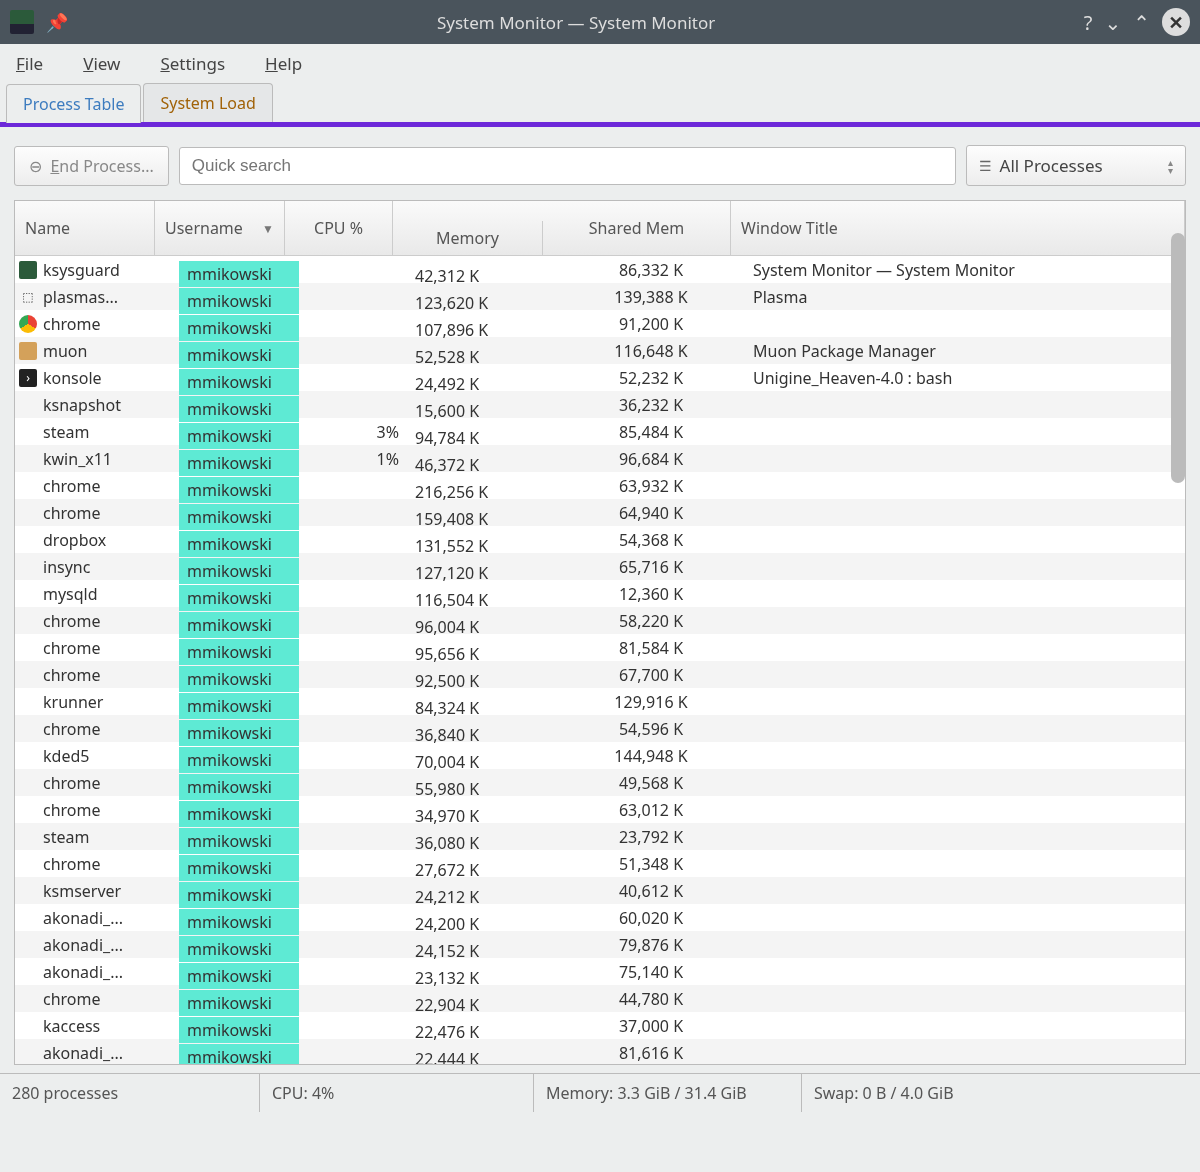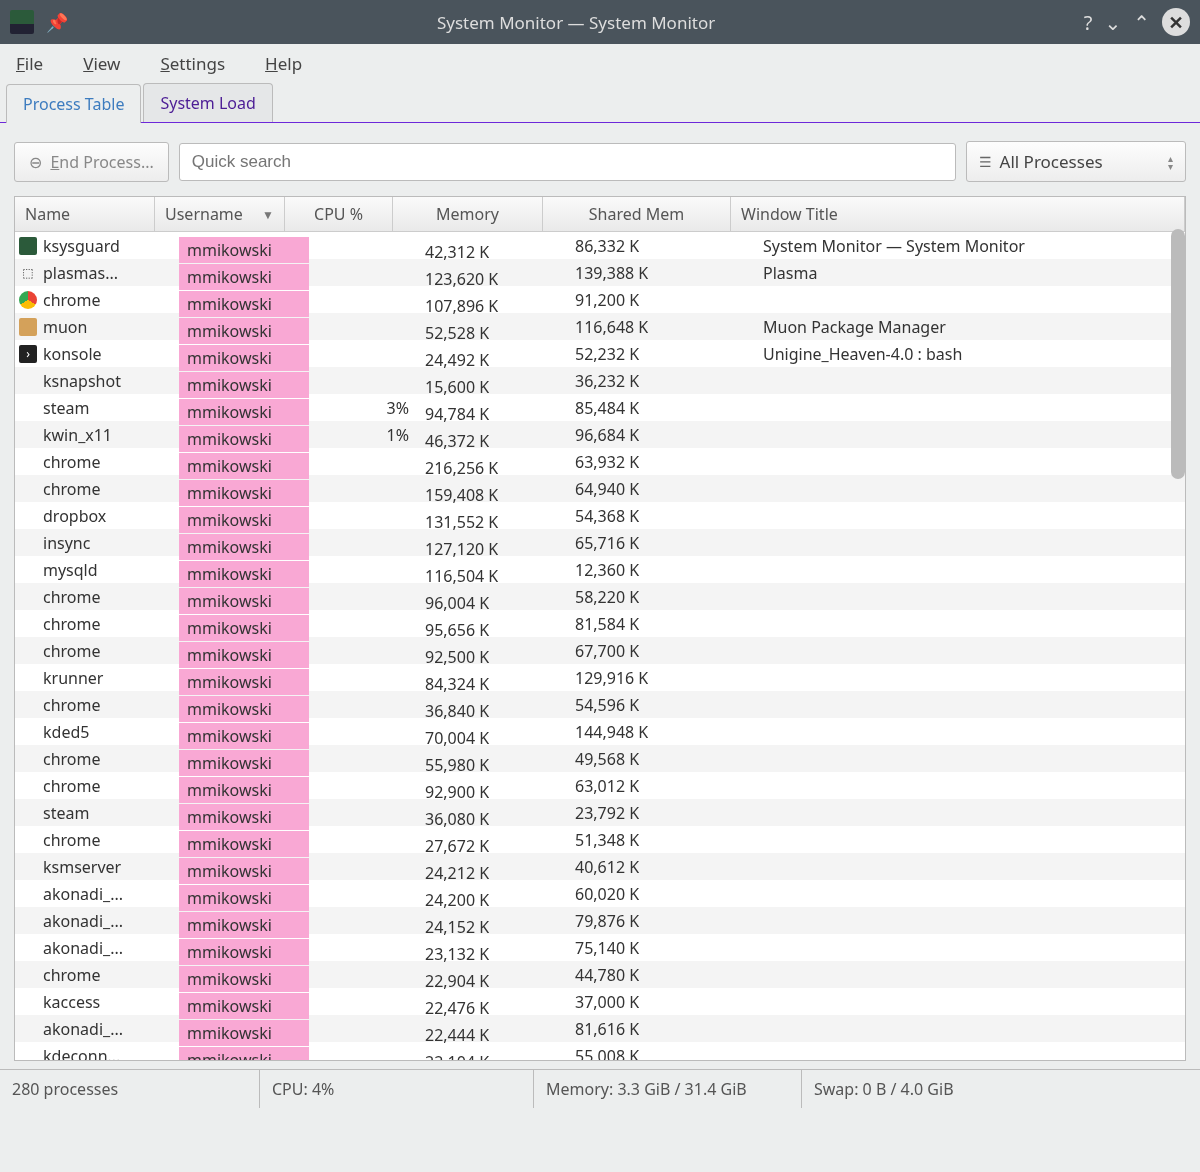--- a/index.html
+++ b/index.html
@@ -10,51 +10,51 @@
 .titlebar .title { flex: 1; text-align: center; font-size: 17px; color: #ddd; }
 .titlebar .controls { display: flex; align-items: center; gap: 12px; }
 .app-icon { width: 24px; height: 24px; background: linear-gradient(180deg,#2b5a3a 0%,#2b5a3a 60%,#223 60%); border-radius: 2px; display:inline-block;}
 .pin-icon { color:#ccc; font-size:18px; }
 .win-btn { color:#ddd; font-size:20px; }
 .close-circ { width:28px;height:28px;border-radius:50%;background:#ddd;color:#333;display:flex;align-items:center;justify-content:center;font-size:18px;font-weight:bold;}
 
 .menubar { background:#eceeee; padding:8px 16px; display:flex; gap:40px; font-size:17px; color:#444;}
 .menubar span u{text-decoration:underline;}
 
-.tabbar { border-bottom:1px solid #6d28d9; display:flex; padding-left:6px; background:#eceeee;}
-.tab { padding:8px 16px; border:1px solid #bbb; border-bottom:none; background:#e5e7e8; border-radius:4px 4px 0 0; margin-right:2px; font-size:16px; color:#4c1d95;}
+.tabbar { border-bottom:5px solid #6d28d9; display:flex; padding-left:6px; background:#eceeee;}
+.tab { padding:8px 16px; border:1px solid #bbb; border-bottom:none; background:#e5e7e8; border-radius:4px 4px 0 0; margin-right:2px; font-size:16px; color:#a16207;}
 .tab.active { background:#eceeee; color:#3d7cbf; position:relative; top:1px;}
 
 .toolbar { display:flex; gap:10px; padding:18px 14px 14px 14px; align-items:center;}
 .btn { border:1px solid #bbb; background:linear-gradient(#fdfdfd,#ededed); padding:8px 14px; border-radius:3px; font-size:16px; color:#888; display:flex; align-items:center; gap:8px;}
 .search { flex:1; border:1px solid #bbb; background:#fff; padding:8px 12px; border-radius:3px; font-size:17px; color:#999;}
 .dropdown { border:1px solid #bbb; background:linear-gradient(#fdfdfd,#ededed); padding:8px 12px; border-radius:3px; font-size:17px; color:#444; display:flex; align-items:center; gap:10px; min-width:220px; justify-content:space-between;}
 .dd-icon{font-size:14px;color:#666;}
 .spinner{display:flex;flex-direction:column;font-size:10px;color:#888;line-height:8px;}
 
 .table-wrapper{ border:1px solid #bbb; margin:0 14px; background:#fff; height:865px; position:relative; overflow:hidden;}
 .thead{display:flex; background:linear-gradient(#fafafa,#e9e9e9); border-bottom:1px solid #ccc;}
 .th{padding:6px 10px; font-size:16px; color:#555; border-right:1px solid #ccc; display:flex;align-items:center;gap:6px;}
 .th.name{width:140px;}
 .th.user{width:130px; justify-content:space-between;}
 .th.cpu{width:108px; justify-content:center;}
-.th.mem{width:150px; justify-content:center;}
+.th.mem{width:150px; justify-content:center;margin-top:20px;}
 .th.shm{width:188px; justify-content:center;}
 .th.win{flex:1;}
 .sort-arrow{font-size:12px;color:#777;}
 
 .tbody{overflow:hidden;}
 .row{display:flex; height:27px; align-items:center; font-size:16px;}
 .row:nth-child(even){background:#f4f4f4;}
 .cell{padding:2px 8px; overflow:hidden; white-space:nowrap; text-overflow:ellipsis;}
 .cell.name{width:164px; display:flex; align-items:center; gap:6px; padding-left:4px;}
-.cell.user{width:130px; background:#f9a8d4;margin-top:8px;}
+.cell.user{width:120px; background:#5eead4;margin-top:8px;}
 .cell.cpu{width:108px; text-align:right;}
 .cell.mem{width:150px; text-align:left;margin-top:12px;}
-.cell.shm{width:188px; text-align:left;}
+.cell.shm{width:188px; text-align:center;}
 .cell.win{flex:1;}
 .picon{width:18px;height:18px;display:inline-flex;align-items:center;justify-content:center;font-size:12px;border-radius:2px;}
 
 .scrollbar{position:absolute;right:0;top:32px;width:14px;height:250px;background:#bbb;border-radius:7px;}
 
 .statusbar{display:flex;border-top:1px solid #bbb;background:#eceeee;margin-top:8px;}
 .stat{padding:8px 12px;border-right:1px solid #bbb;font-size:16px;color:#555;}
 .stat.s1{width:260px;}
 .stat.s2{width:274px;}
 .stat.s3{width:268px;}
@@ -339,21 +339,21 @@
         <div class="cell shm">49,568 K</div>
         <div class="cell win"></div>
       </div>
       <div class="row">
         <div class="cell name">
           <span class="picon"></span>
           <span>chrome</span>
         </div>
         <div class="cell user">mmikowski</div>
         <div class="cell cpu"></div>
-        <div class="cell mem">92,900 K</div>
+        <div class="cell mem">34,970 K</div>
         <div class="cell shm">63,012 K</div>
         <div class="cell win"></div>
       </div>
       <div class="row">
         <div class="cell name">
           <span class="picon"></span>
           <span>steam</span>
         </div>
         <div class="cell user">mmikowski</div>
         <div class="cell cpu"></div>

